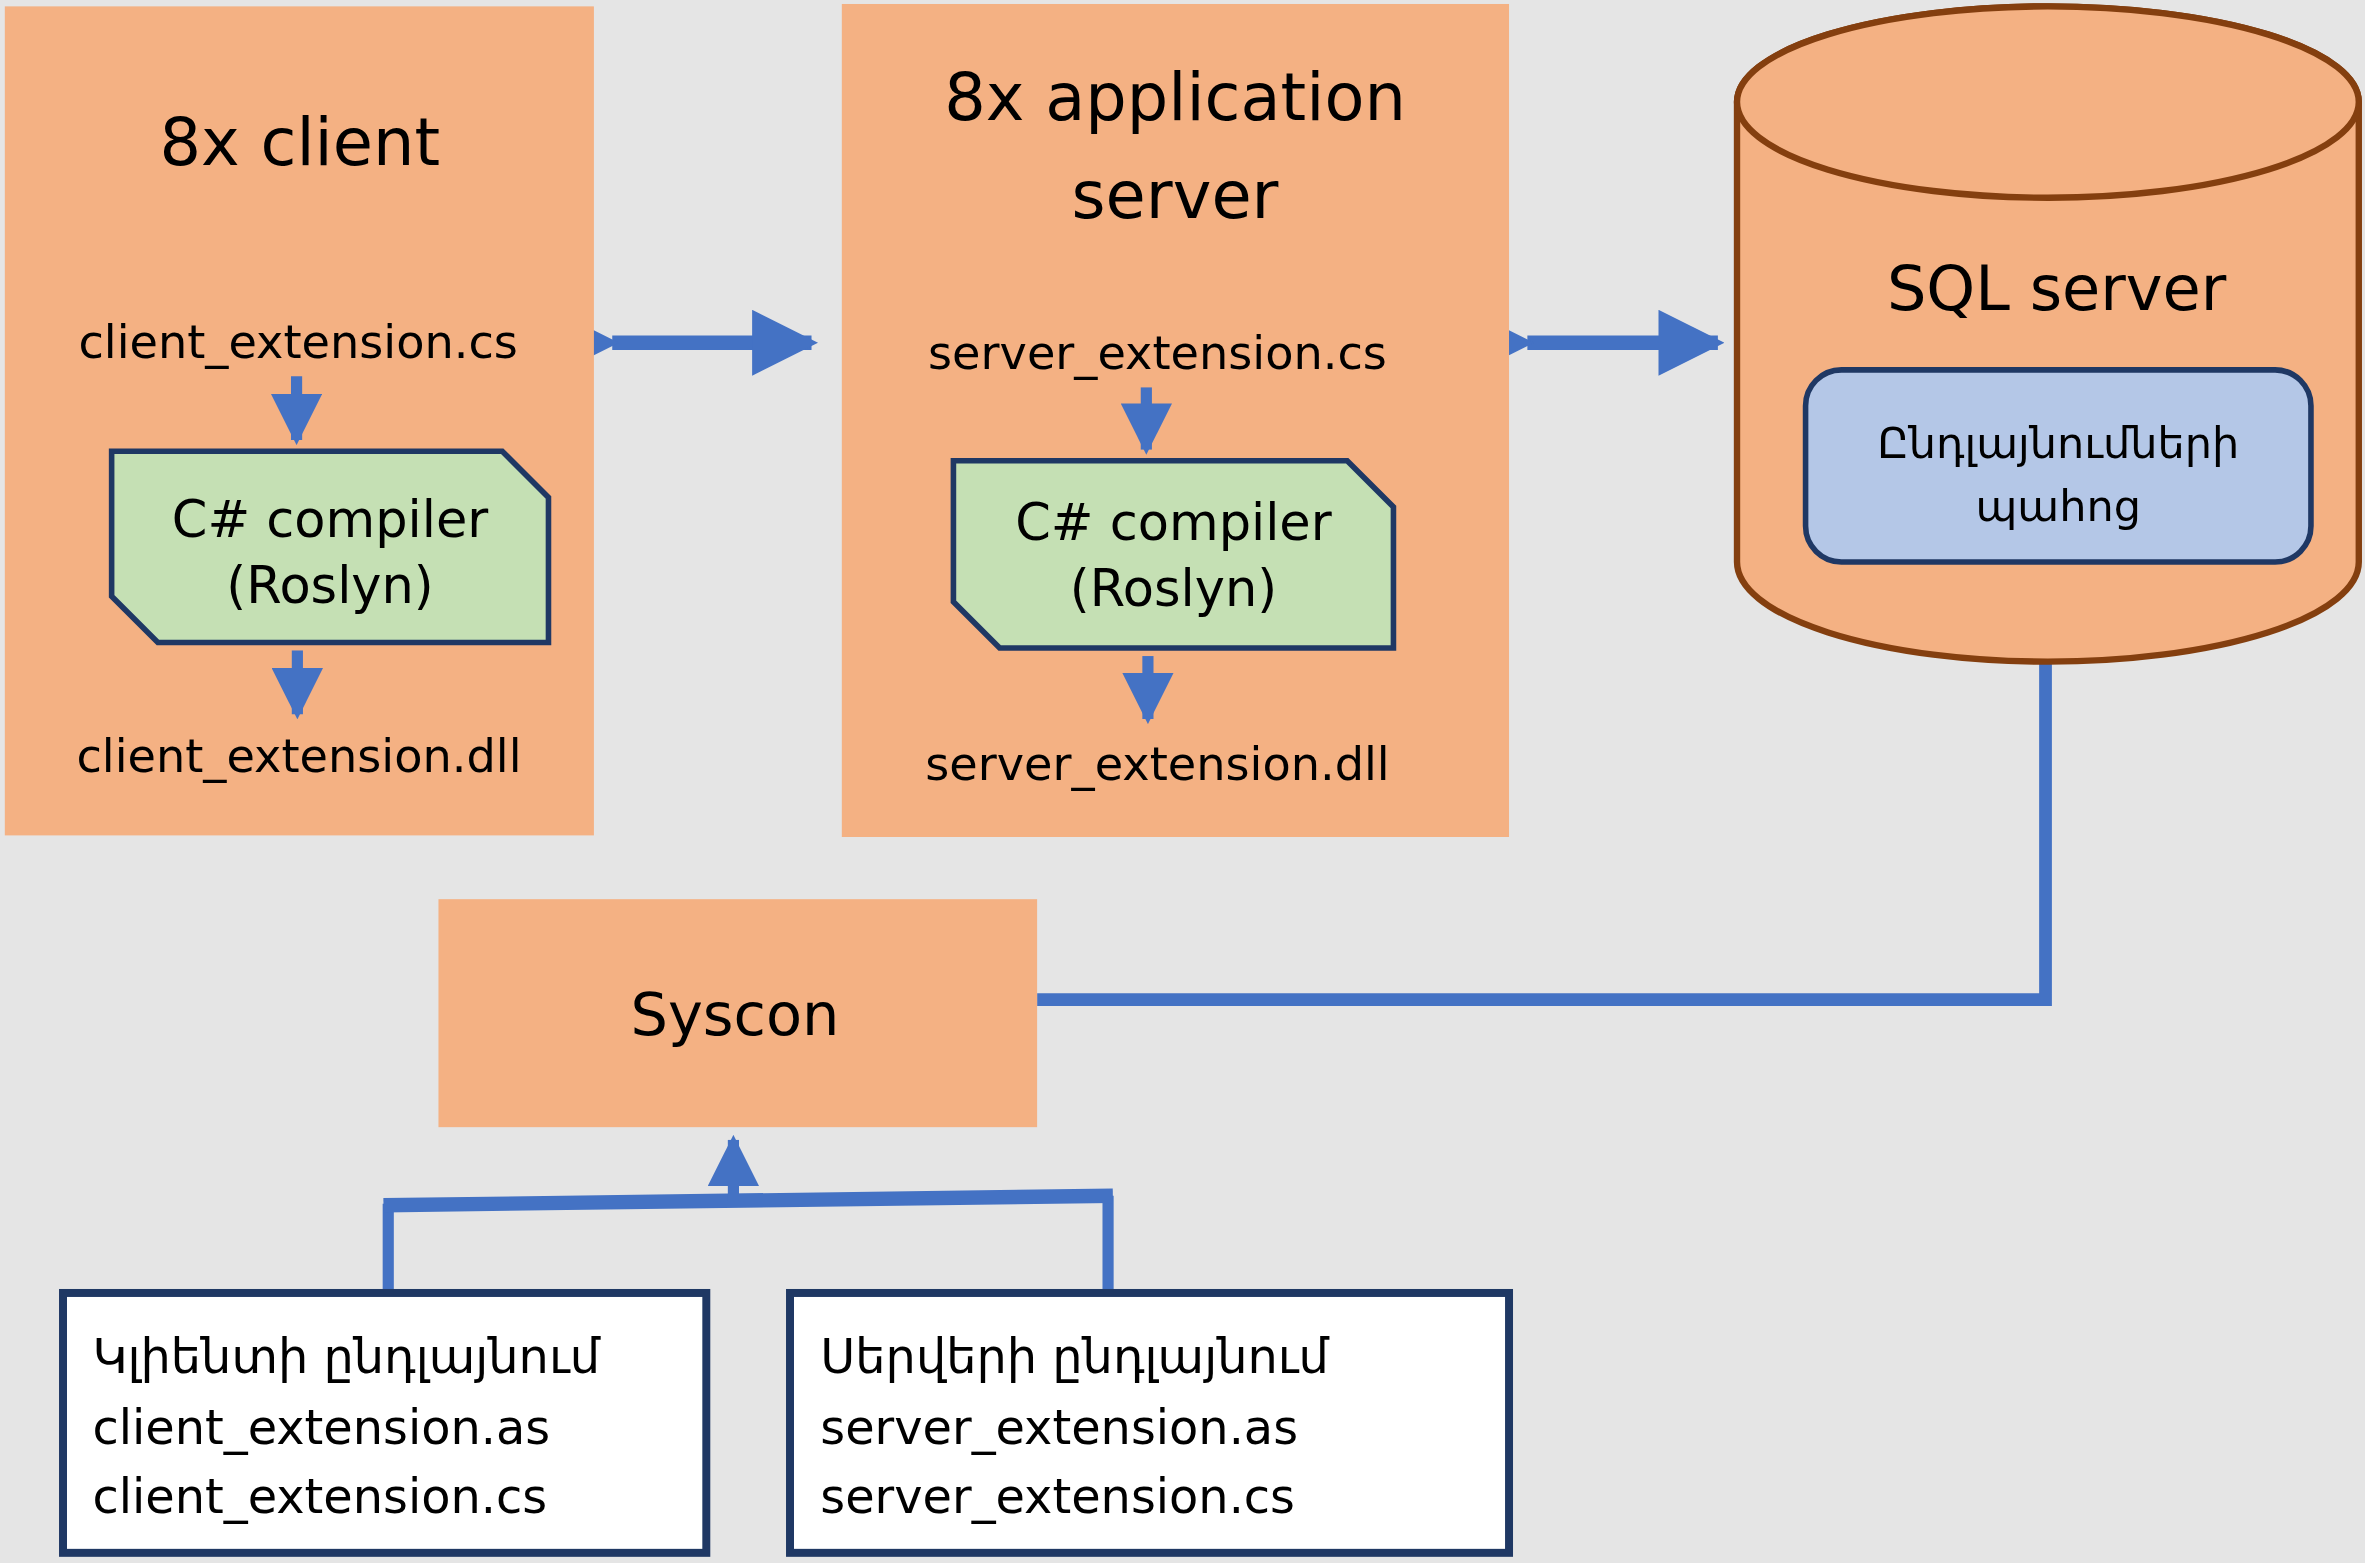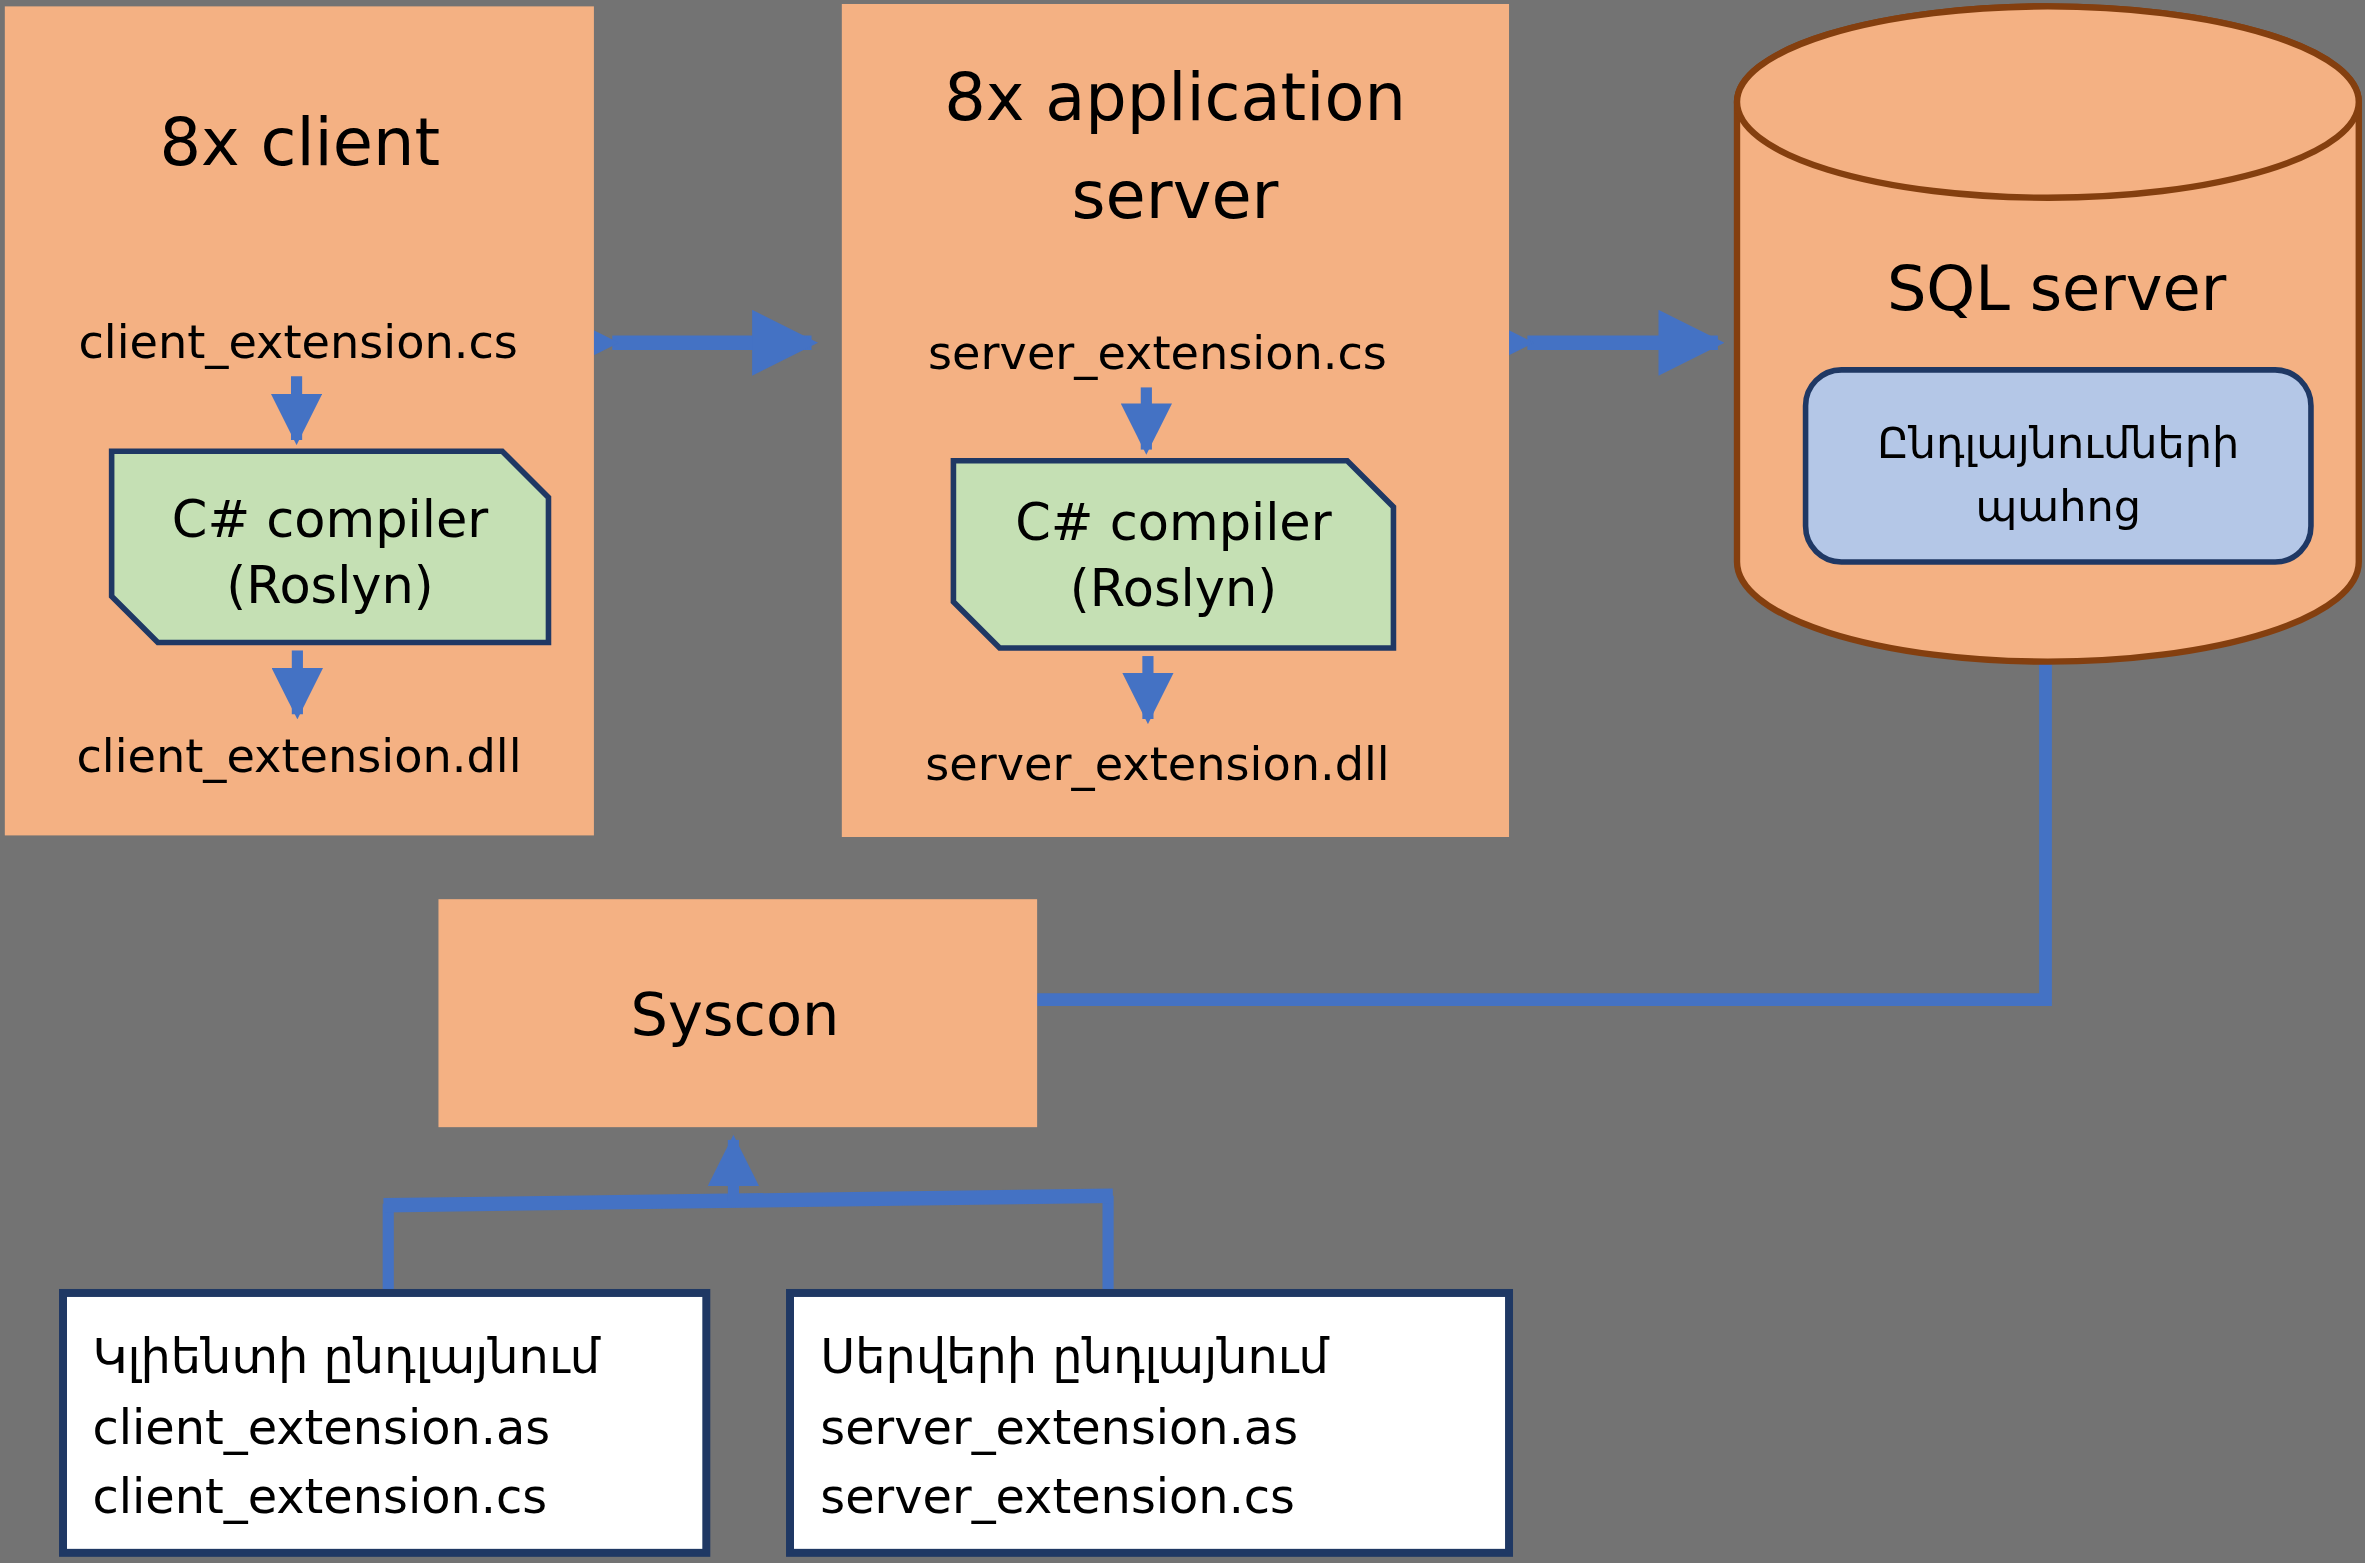--- a/index.html
+++ b/index.html
@@ -4,21 +4,21 @@
 <style>
   html, body {
     margin: 0;
     padding: 0;
     background: #000000;
   }
   .canvas {
     position: relative;
     width: 2366px;
     height: 1564px;
-    background: #737373;
+    background: #e5e5e5;
     font-family: "DejaVu Sans", sans-serif;
   }
   svg { display: block; width: 2366px; height: 1564px; }
 
   text {
     fill: #000000;
     font-family: "DejaVu Sans", sans-serif;
   }
   .t-title   { font-size: 82px; }
   .t-title-sm{ font-size: 74px; }

